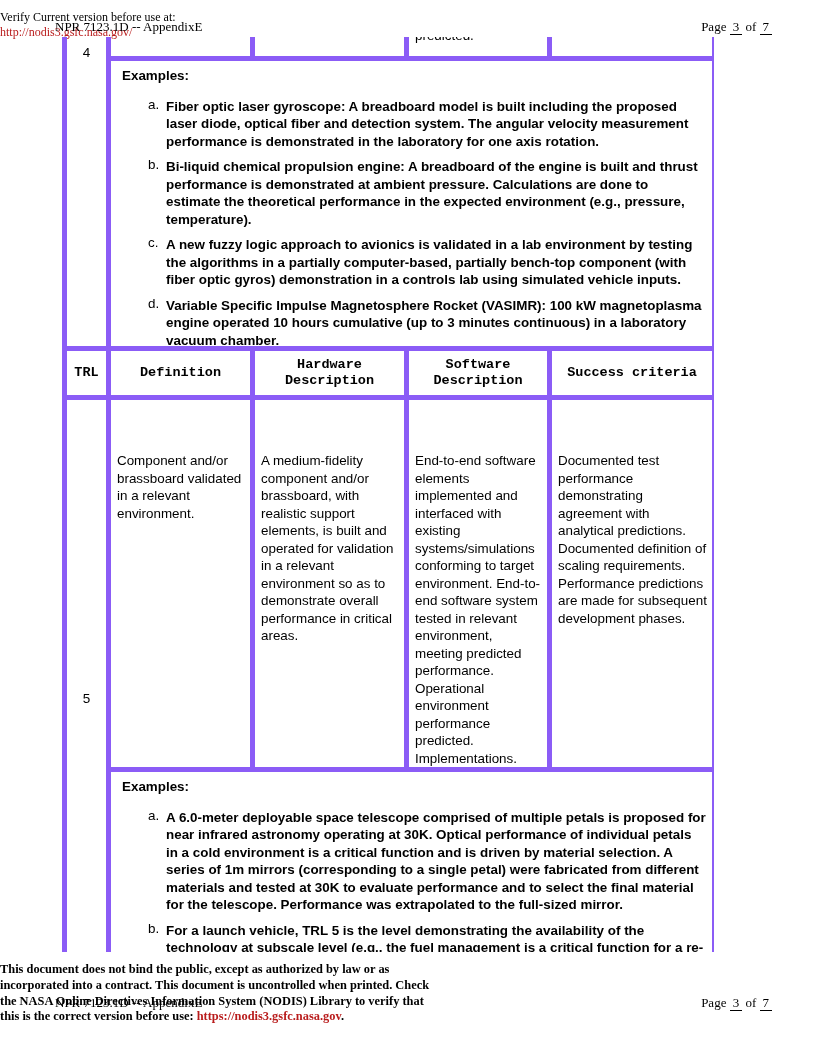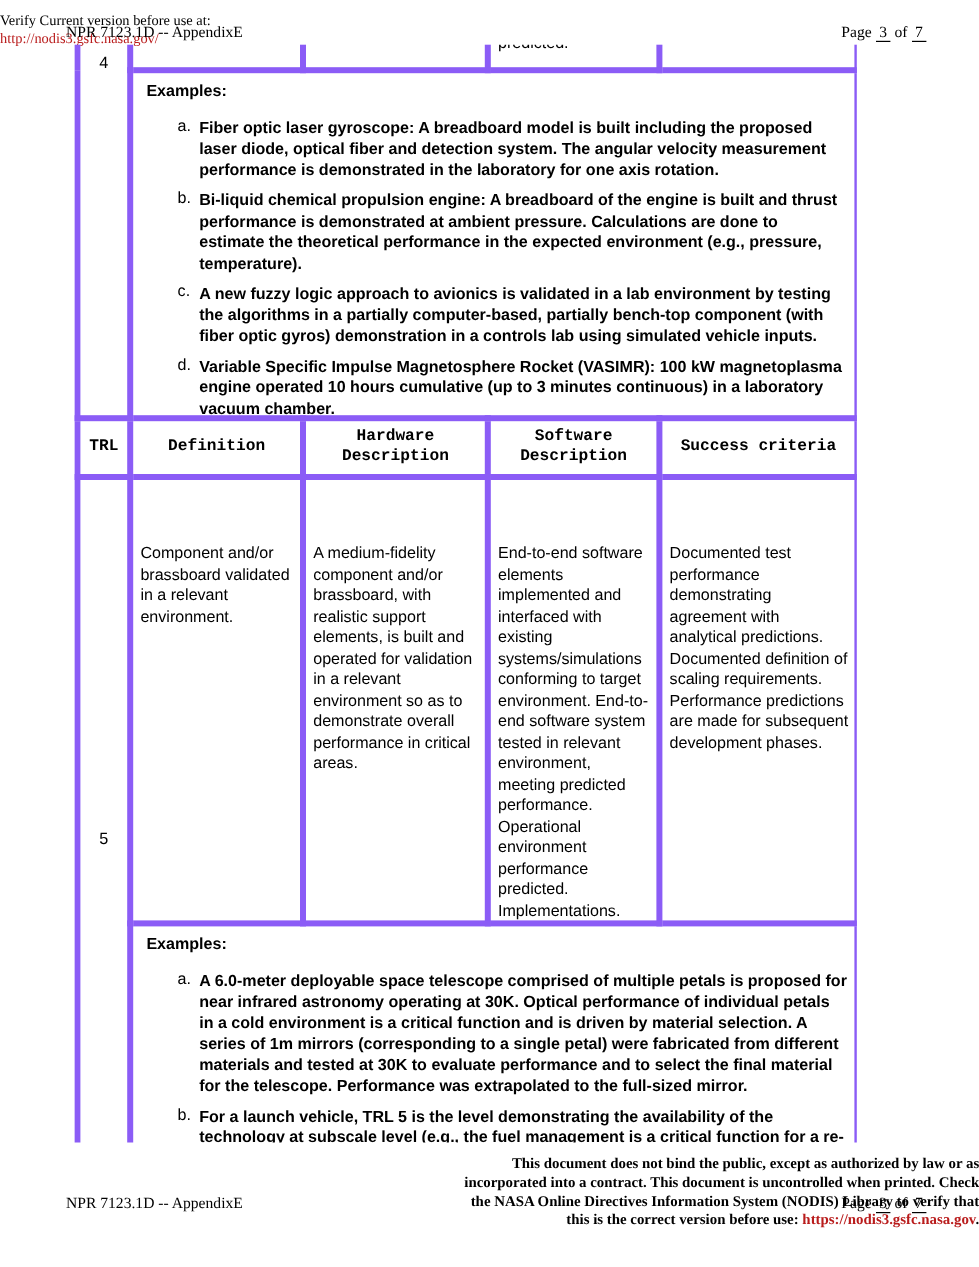--- a/index.html
+++ b/index.html
@@ -10,21 +10,21 @@
   .runhead, .runfoot { position:absolute; left:0; right:0; font-family:"Liberation Serif", serif; font-size:13px; }
   .runhead { top:10px; }
   .side-label { position:absolute; white-space:nowrap; }
   .hd-left  { left:55px;  top:9px; }
   .hd-right { right:44px; top:9px; }
   .hd-center { text-align:left; line-height:15px; font-size:12px; }
   a.doclink { color:#b91c1c; cursor:pointer; }
   .pgnum { border-bottom:1px solid #000; padding:0 3px; }
 
   .runfoot { top:962px; }
-  .ft-center { text-align:right; font-weight:bold; font-size:12.4px; line-height:15.8px; }
+  .ft-center { text-align:left; font-weight:bold; font-size:12.4px; line-height:15.8px; }
   .ft-left  { left:55px;  top:33px; }
   .ft-right { right:44px; top:33px; }
 
   
   .tbl-wrap { position:absolute; left:62px; top:37px; width:652px; height:915px; overflow:hidden; }
   table { border-collapse:collapse; table-layout:fixed; width:650px; }
   td, th { border:5px solid #8b5cf6; padding:0; vertical-align:top; font-weight:normal; text-align:left; }
   .no-top { border-top:none !important; }
   .no-bot { border-bottom:none !important; }
 

